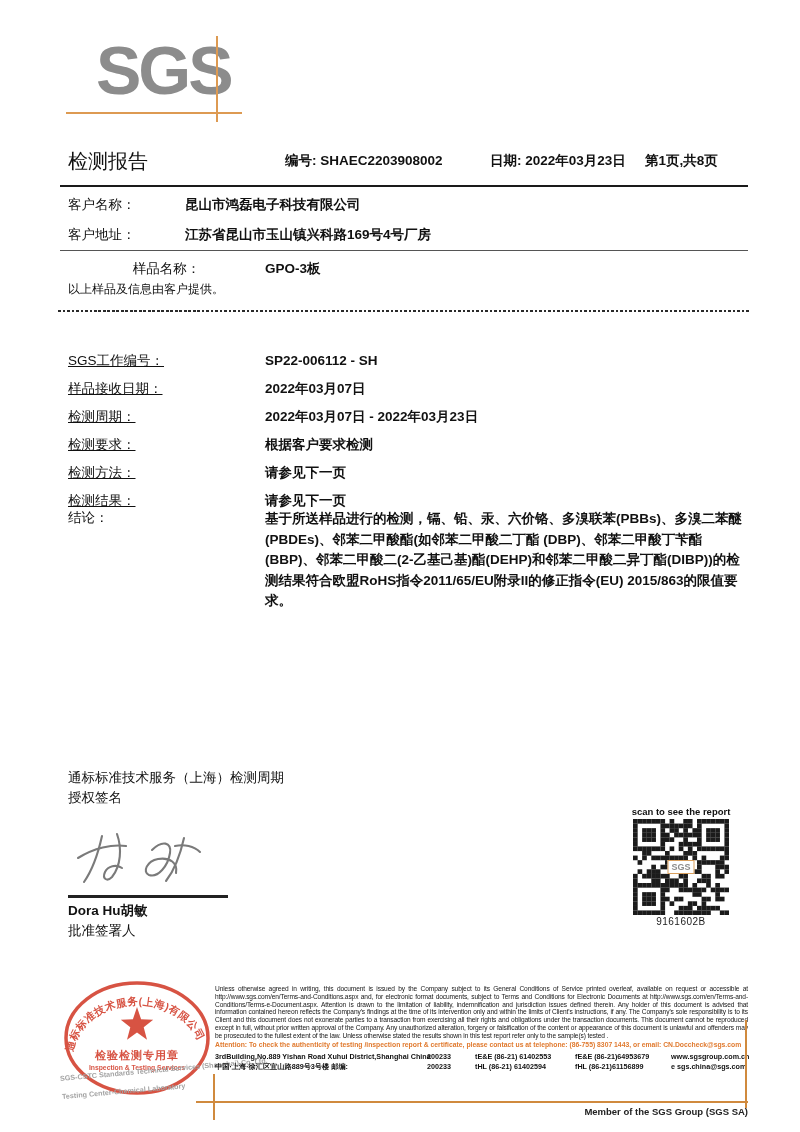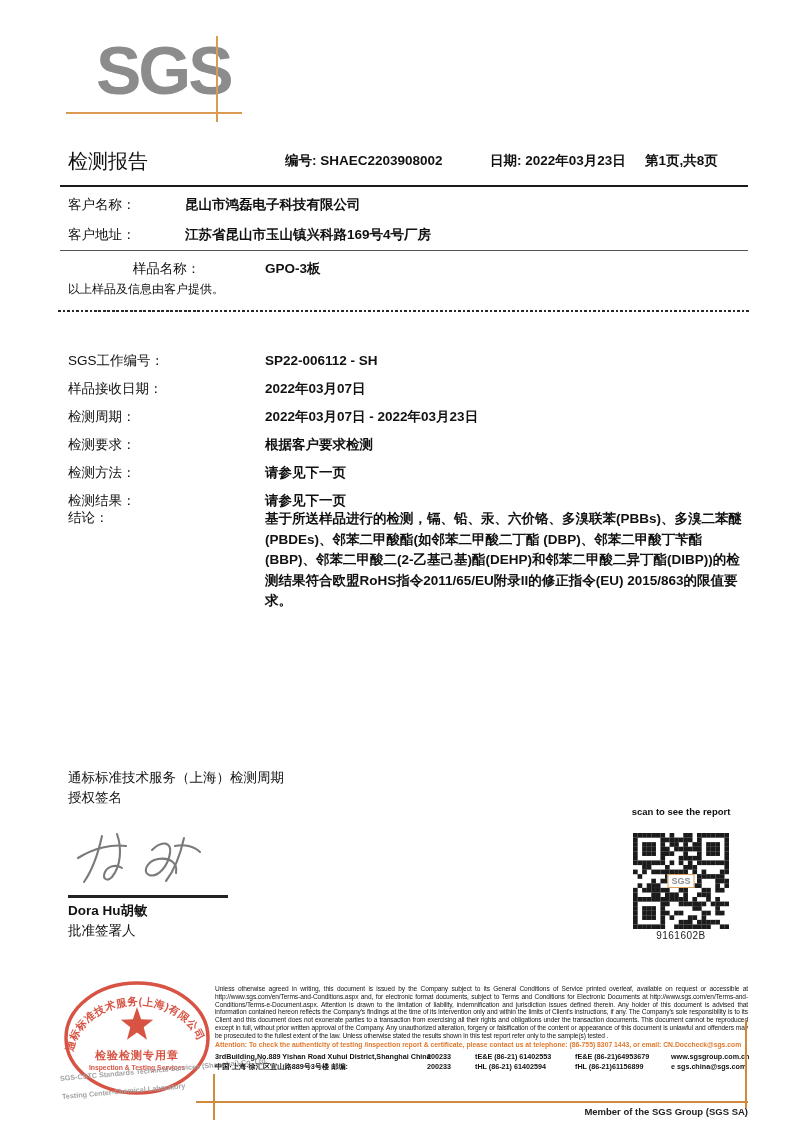--- a/index.html
+++ b/index.html
@@ -32,35 +32,35 @@
   #client-block { position:absolute; left:68px; top:196px; width:680px; }
   #client-block .kv-row { margin-bottom:13px; }
   #client-block .lbl { width:117px; }
 
   #sample-block { position:absolute; left:68px; top:260px; width:680px; }
   #sample-block .lbl { width:197px;text-align:center; }
   #sample-note { font-size:12px; margin-top:4px; }
 
   #job-block { position:absolute; left:68px; top:352px; width:680px; }
   #job-block .kv-row { margin-bottom:11px; height:17px; }
-  #job-block .lbl { width:197px; }
+  #job-block .lbl { width:197px;text-decoration:underline; }
 
   #conclusion-block { position:absolute; left:68px; top:509px; width:682px; display:flex; font-size:13.5px; }
   #conclusion-block .lbl { width:197px; flex:0 0 auto; }
   #conclusion-text { width:485px; line-height:20.5px; font-weight:600; }
 
   #sign-company { position:absolute; left:68px; top:768px; font-size:13.5px; line-height:20px; }
   #sig-svg { position:absolute; left:72px; top:816px; }
   #sig-line { position:absolute; left:68px; top:895px; width:160px; height:2.5px; background:#222; }
   #signer-name { position:absolute; left:68px; top:902px; font-size:13.5px; font-weight:600; }
   #signer-title { position:absolute; left:68px; top:922px; font-size:13.5px; }
 
   
   #qr-block { position:absolute; left:620px; top:806px; width:122px; text-align:center; }
-  #qr-caption { font-size:9.5px; font-weight:bold; color:#111; margin-bottom:16px; }
+  #qr-caption { font-size:9.5px; font-weight:bold; color:#111; margin-bottom:2px; }
   #qr-wrap { position:relative; width:96px; height:96px; margin:0 auto; }
   #qr-center-label { position:absolute; left:50%; top:50%; transform:translate(-50%,-50%); background:#fff; padding:0 3px; font-size:9px; font-weight:bold; color:#8c8c8c; border:1px solid #d9a05e; line-height:12px; }
   #qr-id { font-size:10px; color:#222; margin-top:1px; letter-spacing:0.5px; }
 
   
   #stamp-svg { position:absolute; left:60px; top:980px; }
   .stamp-gray { position:absolute; color:#a3a3a3; font-size:7.2px; font-weight:600; transform:rotate(-5deg); transform-origin:left center; white-space:nowrap; }
   #stamp-gray1 { left:60px; top:1074px; }
   #stamp-gray2 { left:62px; top:1092px; }
 

